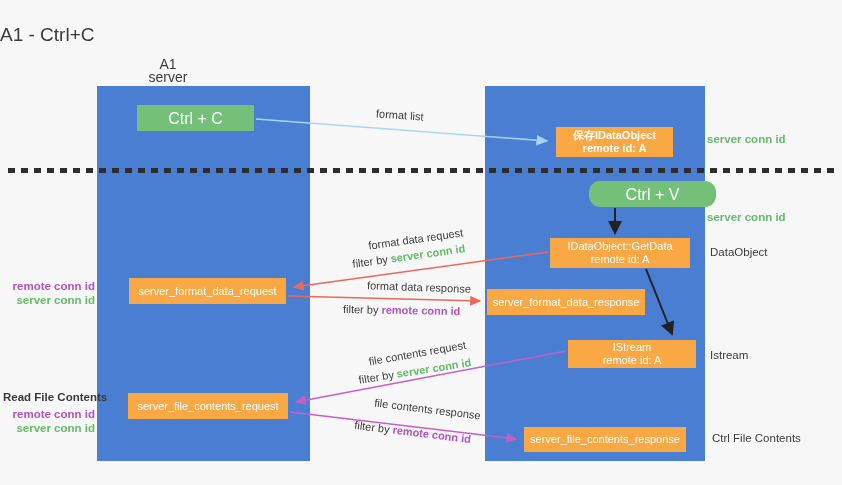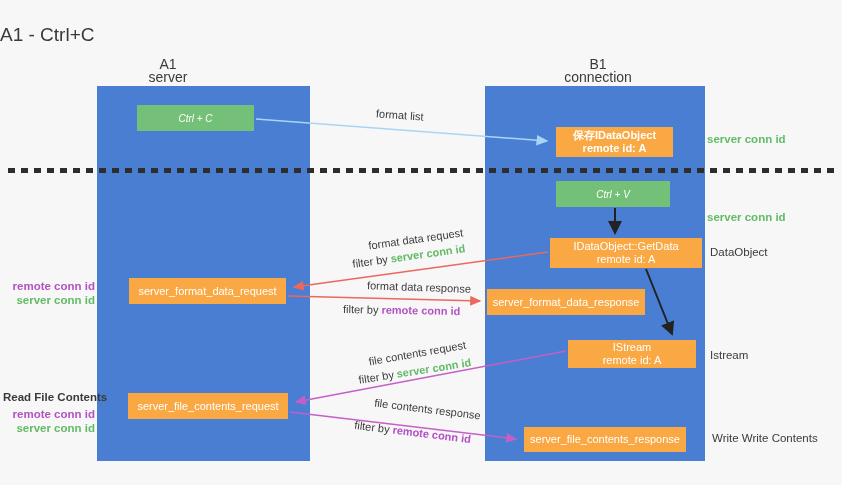--- a/index.html
+++ b/index.html
@@ -23,21 +23,21 @@
   .dash-line{
     position:absolute;left:8px;top:168px;width:828px;height:5px;z-index:2;
     background:repeating-linear-gradient(90deg,var(--dash,#2d2d2d) 0 7px,transparent 7px 13px);
   }
   .arrows{position:absolute;left:0;top:0;z-index:2;}
   .node{
     position:absolute;z-index:3;display:flex;flex-direction:column;
     align-items:center;justify-content:center;
     color:#fff;font-size:11px;line-height:13px;text-align:center;
   }
-  .node.green{background:var(--green-box,#74c078);font-size:10px;font-style:italic;}
+  .node.green{background:var(--green-box,#74c078);font-size:16px;}
   .node.orange{background:var(--orange-box,#f9a843);}
   .arrow-label{
     position:absolute;z-index:4;font-size:11px;color:#3c3c3c;
     white-space:nowrap;transform-origin:center center;
   }
   .side-label{
     position:absolute;z-index:4;font-size:11.5px;color:var(--text-dark,#3a3a3a);
     white-space:nowrap;
   }
   .green-text{color:var(--text-green,#63bb68);font-weight:bold;}
@@ -50,24 +50,20 @@
 
 <div class="canvas">
 
   <div class="title">
     <div>A1 - Ctrl+C</div>
   </div>
 
   <div class="col-header" style="left:118px;top:58px;width:100px;">
     <div>A1</div>
     <div>server</div>
-  </div>
-  <div class="col-header" style="left:548px;top:58px;width:100px;">
-    <div>B1</div>
-    <div>connection</div>
   </div>
 
   <div class="column" style="left:97px;width:213px;"></div>
   <div class="column" style="left:485px;width:220px;"></div>
 
   <div class="dash-line"></div>
 
   <svg class="arrows" width="842" height="485" viewBox="0 0 842 485">
     <defs>
       <marker id="m-blue" markerWidth="9" markerHeight="8" refX="7" refY="3.5" orient="auto">
@@ -94,25 +90,25 @@
 
   <div class="node green" style="left:137px;top:105px;width:117px;height:26px;">
     <span>Ctrl + C</span>
   </div>
 
   <div class="node orange" style="left:556px;top:127px;width:117px;height:30px;font-weight:bold;">
     <span>保存IDataObject</span>
     <span>remote id: A</span>
   </div>
 
-  <div class="node green" style="left:556px;top:181px;width:114px;height:26px;">
+  <div class="node green" style="left:589px;top:181px;width:127px;height:26px;border-radius:11px;">
     <span>Ctrl + V</span>
   </div>
 
-  <div class="node orange" style="left:550px;top:238px;width:152px;height:30px;">
+  <div class="node orange" style="left:550px;top:238px;width:140px;height:30px;">
     <span>IDataObject::GetData</span>
     <span>remote id: A</span>
   </div>
 
   <div class="node orange" style="left:487px;top:289px;width:158px;height:26px;">
     <span>server_format_data_response</span>
   </div>
 
   <div class="node orange" style="left:129px;top:278px;width:157px;height:26px;">
     <span>server_format_data_request</span>
@@ -150,21 +146,21 @@
 
   <div class="arrow-label" style="left:374px;top:403px;transform:rotate(7deg);">file contents response</div>
   <div class="arrow-label" style="left:354px;top:426px;transform:rotate(7deg);">
     <span class="sp">filter by</span><span class="purple-text">remote conn id</span>
   </div>
 
   <div class="side-label green-text" style="left:707px;top:133px;">server conn id</div>
   <div class="side-label green-text" style="left:707px;top:211px;">server conn id</div>
   <div class="side-label" style="left:710px;top:246px;text-align:center;">DataObject</div>
   <div class="side-label" style="left:710px;top:349px;">Istream</div>
-  <div class="side-label" style="left:712px;top:432px;">Write Write Contents</div>
+  <div class="side-label" style="left:712px;top:432px;">Ctrl File Contents</div>
 
   <div class="left-block" style="left:0px;top:279px;">
     <div class="purple-text">remote conn id</div>
     <div class="green-text">server conn id</div>
   </div>
   <div class="side-label" style="left:3px;top:391px;font-weight:bold;">Read File Contents</div>
   <div class="left-block" style="left:0px;top:407px;">
     <div class="purple-text">remote conn id</div>
     <div class="green-text">server conn id</div>
   </div>

